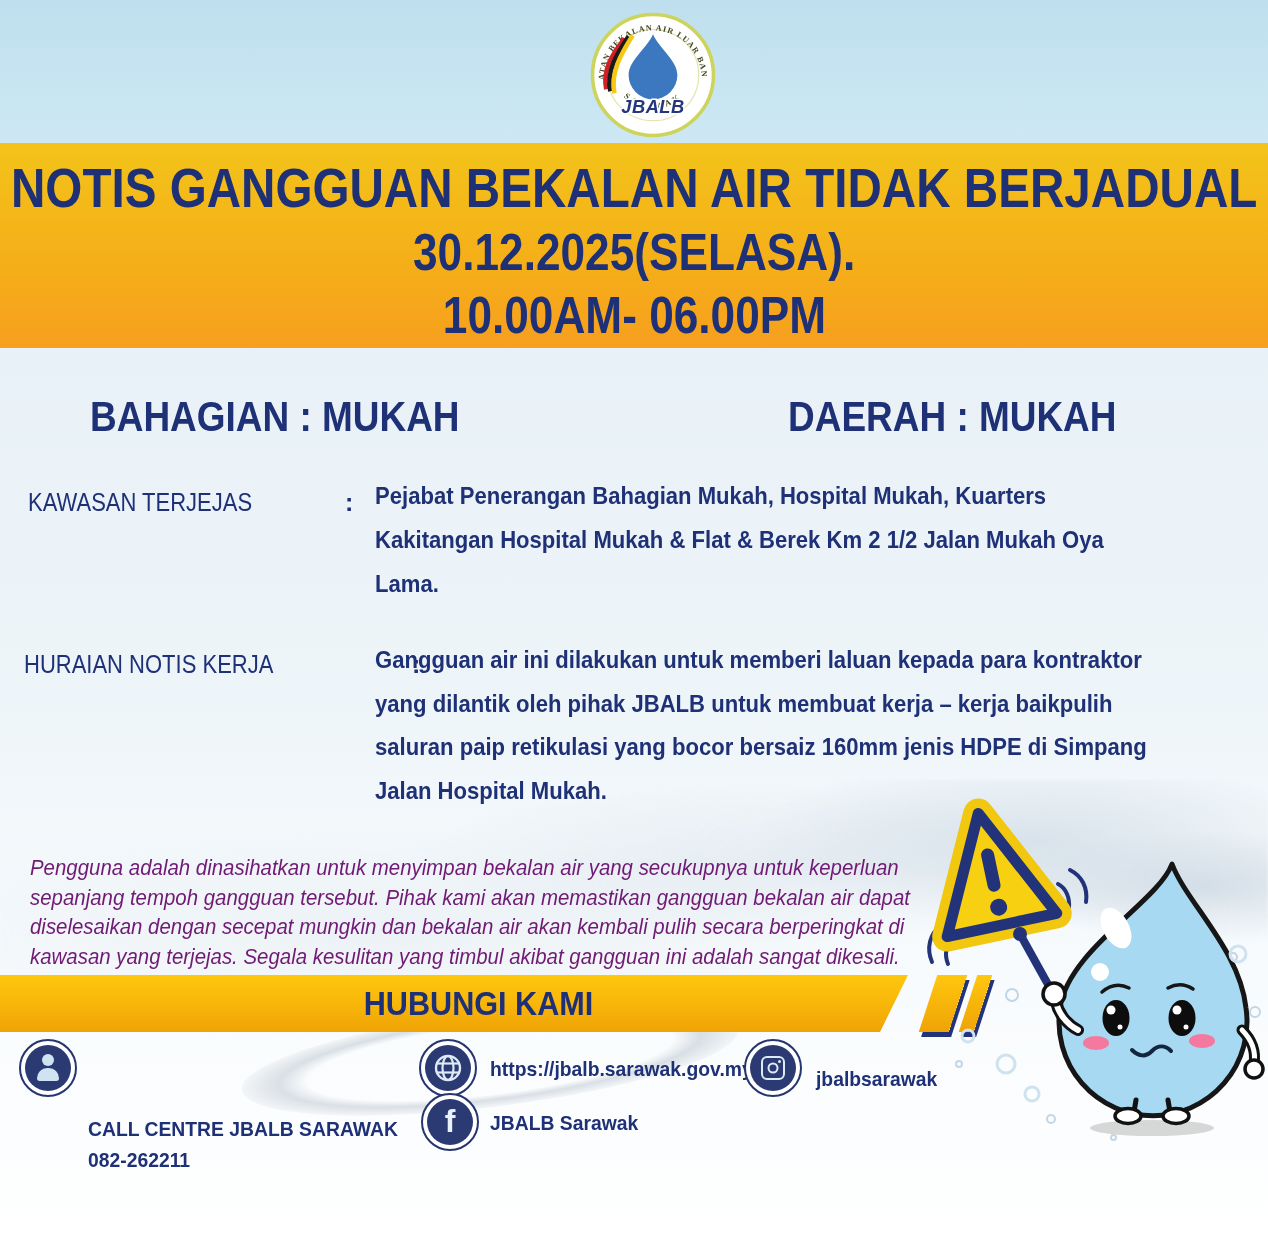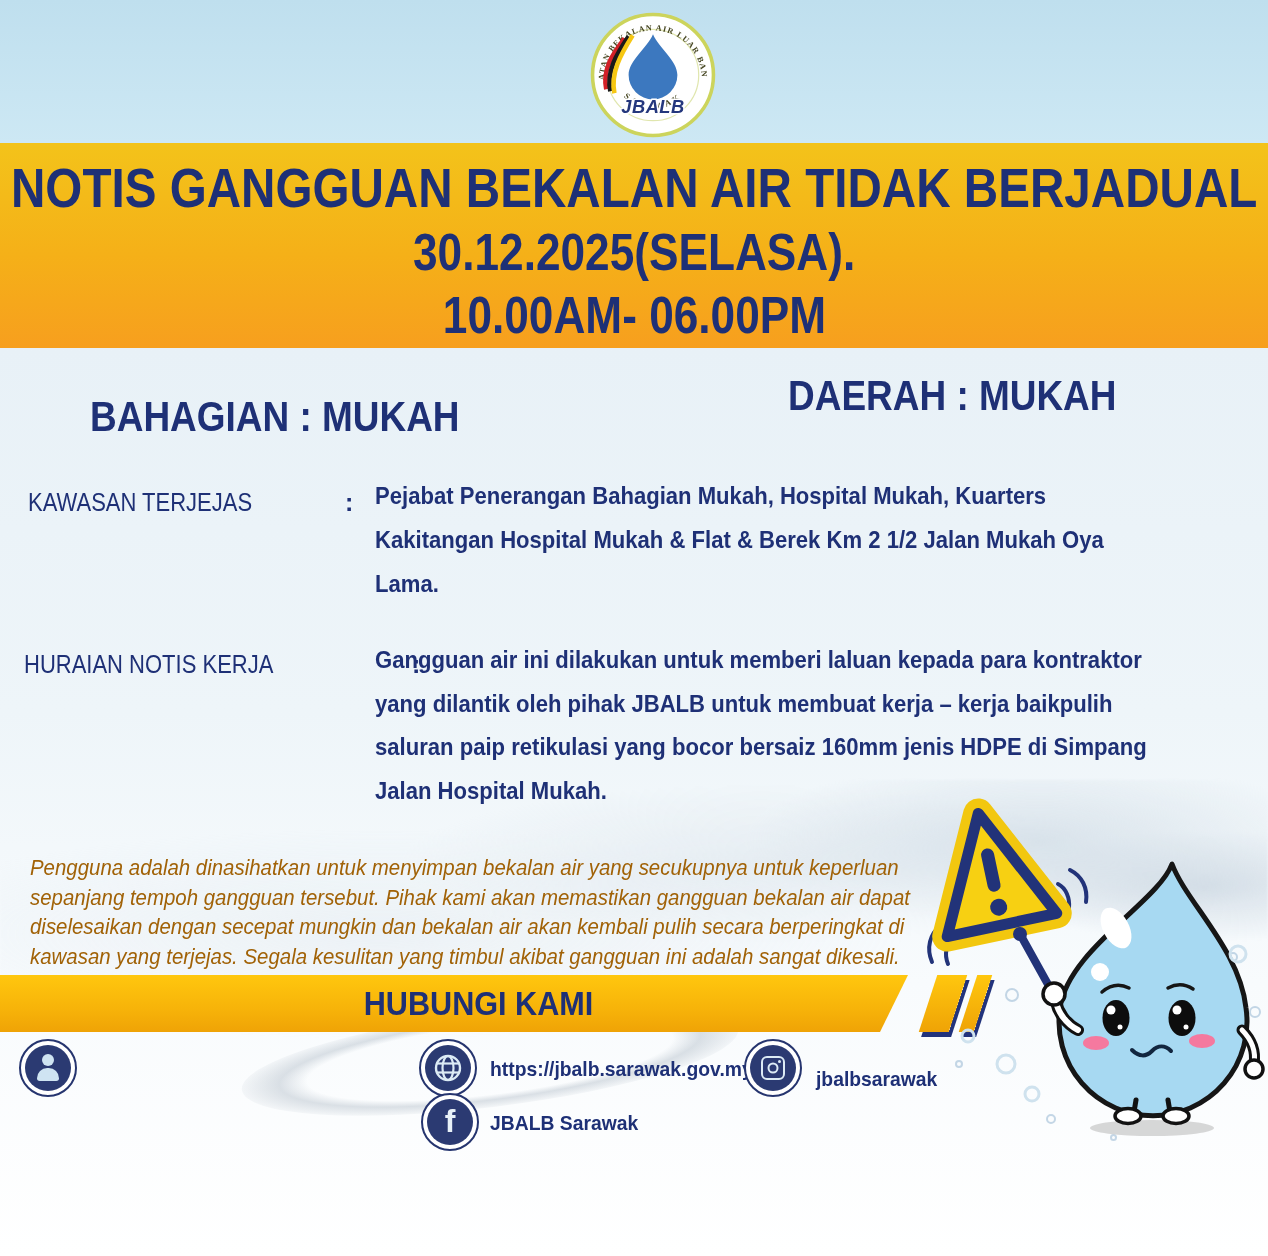--- a/index.html
+++ b/index.html
@@ -36,36 +36,36 @@
     filter:blur(1px); }
   .swirl { position:absolute; left:240px; top:1012px; width:500px; height:95px; border-radius:50%;
            background:radial-gradient(ellipse at center, rgba(255,255,255,0) 52%, rgba(140,156,172,0.30) 60%, rgba(255,255,255,0) 74%);
            transform:rotate(-7deg); pointer-events:none; }
   .bubble { position:absolute; border:2px solid rgba(150,182,210,0.55); border-radius:50%; pointer-events:none; }
 
   
   .region-label { position:absolute; color:#1e3076; font-weight:bold; font-size:42px; white-space:nowrap; }
   .cond-l { display:inline-block; transform:scaleX(0.88); transform-origin:0 50%; }
   .bahagian { left:90px; top:393px; }
-  .daerah  { left:788px; top:372px; }
+  .daerah  { left:788px; top:393px; }
 
   
   .sec-label { position:absolute; color:#1e3076; font-weight:normal; font-size:25px; white-space:nowrap; }
   .sec-colon { position:absolute; color:#1e3076; font-weight:bold; font-size:25px; }
   .sec-lines { position:absolute; color:#1e3076; font-weight:bold; font-size:24px; }
   .sec-lines .ln { white-space:nowrap; transform:scaleX(0.92); transform-origin:0 50%; }
   .s1-label { left:28px; top:488px; }
   .s1-colon { left:345px; top:488px; }
   .s1-lines { left:375px; top:474px; } .s1-lines .ln { line-height:44px; }
   .s2-label { left:24px; top:650px; }
   .s2-colon { left:412px; top:650px; }
   .s2-lines { left:375px; top:638px; } .s2-lines .ln { line-height:43.5px; }
 
   
-  .disclaimer { position:absolute; left:30px; top:854px; color:#a16207; font-style:italic;
+  .disclaimer { position:absolute; left:30px; top:854px; color:#701a75; font-style:italic;
                 font-size:21.5px; z-index:2; }
   .disclaimer .ln { white-space:nowrap; line-height:29.5px; transform:scaleX(0.95); transform-origin:0 50%; }
 
   
   .contact-banner { position:absolute; left:0; top:975px; width:908px; height:57px; z-index:2;
                     background:linear-gradient(180deg,#ffc70e 0%,#f7b309 60%,#efa306 100%);
                     clip-path:polygon(0 0, 100% 0, calc(100% - 28px) 100%, 0 100%);
                     display:flex; align-items:center; justify-content:center;padding-left:48px; }
   .contact-banner-text { color:#1e3076; font-weight:bold; font-size:34px; white-space:nowrap;
                          transform:scaleX(0.9); }
@@ -181,20 +181,24 @@
   </div>
   <div class="stripe stripe-1"></div>
   <div class="stripe stripe-2"></div>
 
   <div class="icon-ring ring-person">
     <div class="icon-core">
       <div class="person-head"></div>
         <div class="person-body"></div>
     </div>
   </div>
+  <div class="contact-text txt-call">
+    <div><span class="cond-l">CALL CENTRE JBALB SARAWAK</span></div>
+    <div><span class="cond-l">082-262211</span></div>
+  </div>
 
   <div class="icon-ring ring-globe">
     <div class="icon-core">
       <svg width="30" height="30" viewBox="0 0 30 30">
         <circle cx="15" cy="15" r="12" fill="none" stroke="#dcebf5" stroke-width="2.4"></circle>
         <ellipse cx="15" cy="15" rx="5.5" ry="12" fill="none" stroke="#dcebf5" stroke-width="2.2"></ellipse>
         <line x1="3.5" y1="10.5" x2="26.5" y2="10.5" stroke="#dcebf5" stroke-width="2.2"></line>
         <line x1="3.5" y1="19.5" x2="26.5" y2="19.5" stroke="#dcebf5" stroke-width="2.2"></line>
       </svg>
     </div>

